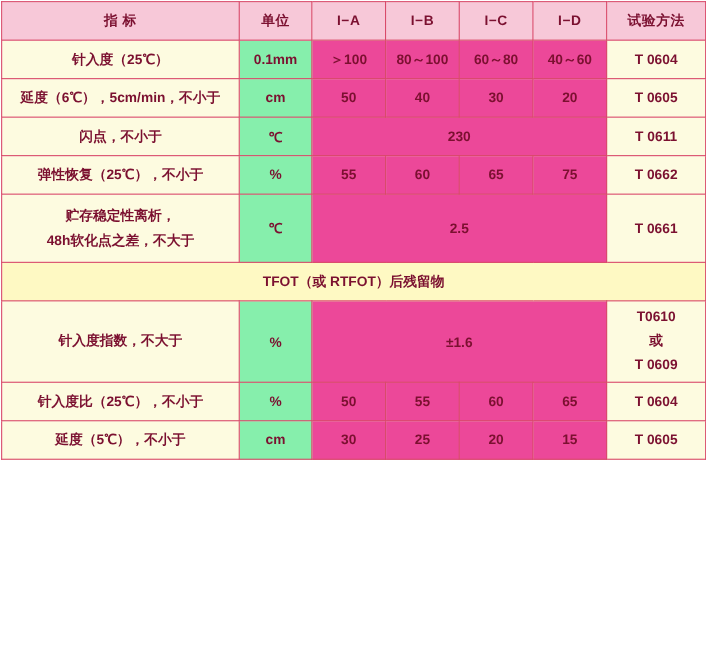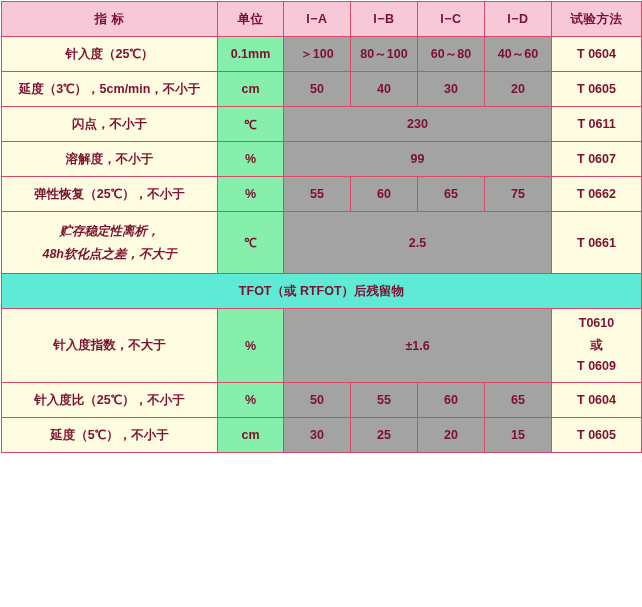--- a/index.html
+++ b/index.html
@@ -30,33 +30,33 @@
     box-sizing: border-box;
   }
   .head-row td {
     background: #f7c8d8;
     height: 44px;
     font-size: 13px;
     letter-spacing: 0.5px;
   }
   .c-index { background: #fdfbe0; text-align: left; padding-left: 14px; }
   .c-unit  { background: #86efac; }
-  .c-grade { background: #a3a3a3; }
+  .c-grade { background: #ec4899; }
   .c-method{ background: #fdfbe0; }
   .head-index { letter-spacing: 6px; }
   .section-row td {
-    background: #5eead4;
+    background: #fef9c3;
     text-align: left;
     padding-left: 14px;
     height: 36px;
   }
   .taller { height: 62px; }
   .tallest { height: 74px; }
   .stack { line-height: 1.75; }
-  .idx-stack { line-height: 1.8; text-align: left; padding-left: 14px; font-style: italic; }
+  .idx-stack { line-height: 1.8; text-align: left; padding-left: 14px; }
 </style>
 </head>
 <body>
 
 <table id="spec-table">
   <colgroup>
     <col style="width:216px">
     <col style="width:66px">
     <col style="width:67px">
     <col style="width:67px">
@@ -80,44 +80,38 @@
       <td class="c-unit">0.1mm</td>
       <td class="c-grade">＞100</td>
       <td class="c-grade">80～100</td>
       <td class="c-grade">60～80</td>
       <td class="c-grade">40～60</td>
       <td class="c-method">T 0604</td>
     </tr>
 
 
     <tr>
-      <td class="c-index">延度（3℃），5cm/min，不小于</td>
+      <td class="c-index">延度（6℃），5cm/min，不小于</td>
       <td class="c-unit">cm</td>
       <td class="c-grade">50</td>
       <td class="c-grade">40</td>
       <td class="c-grade">30</td>
       <td class="c-grade">20</td>
       <td class="c-method">T 0605</td>
     </tr>
 
 
 
     <tr>
       <td class="c-index">闪点，不小于</td>
       <td class="c-unit">℃</td>
       <td class="c-grade" colspan="4">230</td>
       <td class="c-method">T 0611</td>
     </tr>
 
-    <tr>
-      <td class="c-index">溶解度，不小于</td>
-      <td class="c-unit">%</td>
-      <td class="c-grade" colspan="4">99</td>
-      <td class="c-method">T 0607</td>
-    </tr>
 
     <tr>
       <td class="c-index">弹性恢复（25℃），不小于</td>
       <td class="c-unit">%</td>
       <td class="c-grade">55</td>
       <td class="c-grade">60</td>
       <td class="c-grade">65</td>
       <td class="c-grade">75</td>
       <td class="c-method">T 0662</td>
     </tr>

